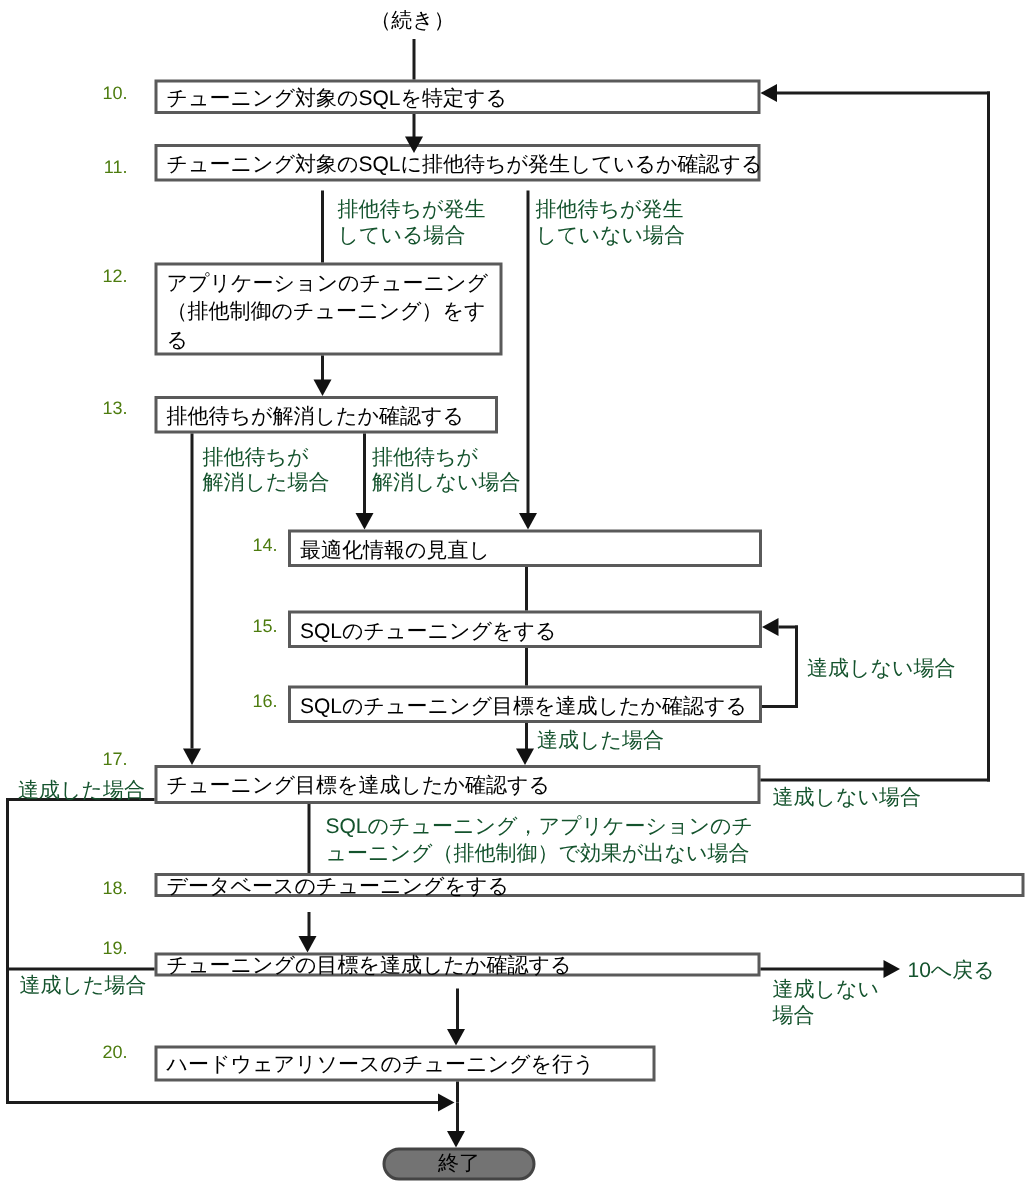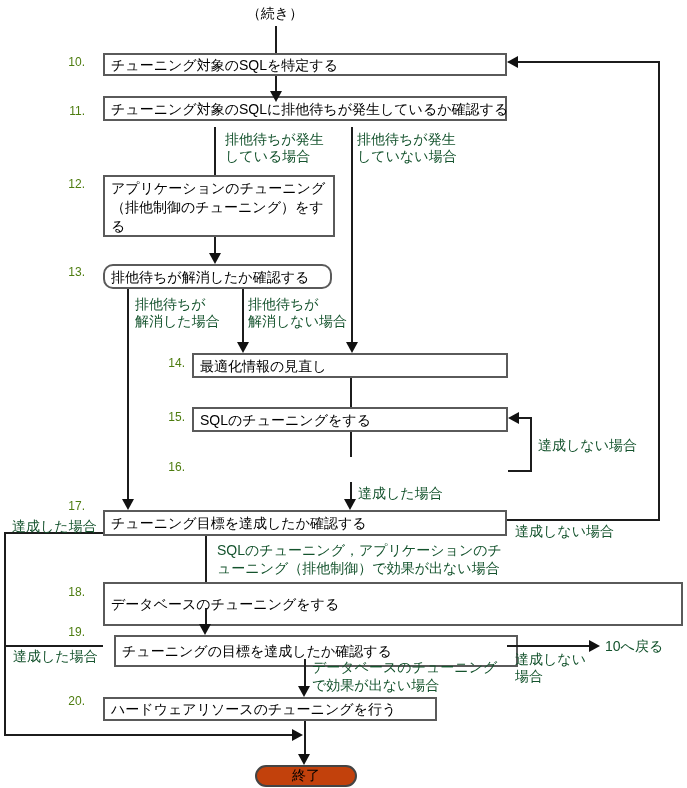--- a/index.html
+++ b/index.html
@@ -21,21 +21,21 @@
   .lbl{
     position:absolute;font-size:14px;line-height:17px;white-space:nowrap;color:#14532d;
   }
   .lbl2{line-height:18px;}
   .vl{position:absolute;width:2px;background:#1c1c1c;}
   .hl{position:absolute;height:2px;background:#1c1c1c;}
   .ah-down{position:absolute;width:0;height:0;border-left:6px solid transparent;border-right:6px solid transparent;border-top:11px solid #111;}
   .ah-left{position:absolute;width:0;height:0;border-top:6px solid transparent;border-bottom:6px solid transparent;border-right:11px solid #111;}
   .ah-right{position:absolute;width:0;height:0;border-top:6px solid transparent;border-bottom:6px solid transparent;border-left:11px solid #111;}
   .terminal{
-    position:absolute;box-sizing:border-box;border:2px solid #444;border-radius:12px;background:#c2410c;
+    position:absolute;box-sizing:border-box;border:2px solid #444;border-radius:12px;background:#737373;
     font-size:14px;display:flex;align-items:center;justify-content:center;
   }
   .cont{position:absolute;font-size:14px;text-align:center;}
 </style>
 </head>
 <body>
 
 <div class="stage">
 
   <div class="cont" style="left:215px;top:5px;width:120px;">（続き）</div>
@@ -50,26 +50,27 @@
   <div class="num" style="left:5px;top:500px;">17.</div>
   <div class="num" style="left:5px;top:586px;">18.</div>
   <div class="num" style="left:5px;top:626px;">19.</div>
   <div class="num" style="left:5px;top:695px;">20.</div>
 
   <div class="node" style="left:103px;top:53px;width:404px;height:23px;">チューニング対象のSQLを特定する</div>
   <div class="node" style="left:103px;top:96px;width:404px;height:25px;">チューニング対象のSQLに排他待ちが発生しているか確認する</div>
   <div class="node multi" style="left:103px;top:175px;width:232px;height:62px;">アプリケーションのチューニング
 （排他制御のチューニング）をす
 る</div>
-  <div class="node" style="left:103px;top:264px;width:229px;height:25px;border-radius:10px;">排他待ちが解消したか確認する</div>
+  <div class="node" style="left:103px;top:264px;width:229px;height:25px;">排他待ちが解消したか確認する</div>
   <div class="node" style="left:192px;top:353px;width:316px;height:25px;">最適化情報の見直し</div>
   <div class="node" style="left:192px;top:407px;width:316px;height:25px;">SQLのチューニングをする</div>
+  <div class="node" style="left:192px;top:457px;width:316px;height:25px;">SQLのチューニング目標を達成したか確認する</div>
   <div class="node" style="left:103px;top:510px;width:404px;height:26px;">チューニング目標を達成したか確認する</div>
-  <div class="node" style="left:103px;top:582px;width:580px;height:44px;">データベースのチューニングをする</div>
-  <div class="node" style="left:114px;top:635px;width:404px;height:32px;">チューニングの目標を達成したか確認する</div>
+  <div class="node" style="left:103px;top:582px;width:580px;height:16px;">データベースのチューニングをする</div>
+  <div class="node" style="left:103px;top:635px;width:404px;height:16px;">チューニングの目標を達成したか確認する</div>
   <div class="node" style="left:103px;top:697px;width:334px;height:24px;">ハードウェアリソースのチューニングを行う</div>
 
   <div class="terminal" style="left:255px;top:765px;width:102px;height:22px;">終了</div>
 
   <div class="vl" style="left:275px;top:26px;height:27px;"></div>
   <div class="vl" style="left:275px;top:76px;height:16px;"></div>
   <div class="ah-down" style="left:270px;top:91px;"></div>
   <div class="vl" style="left:214px;top:127px;height:48px;"></div>
   <div class="vl" style="left:351px;top:127px;height:215px;"></div>
   <div class="ah-down" style="left:346px;top:342px;"></div>
@@ -131,18 +132,14 @@
   <div class="lbl lbl2" style="left:217px;top:541px;">
     <div>SQLのチューニング，アプリケーションのチ</div>
     <div>ューニング（排他制御）で効果が出ない場合</div>
   </div>
   <div class="lbl" style="left:13px;top:648px;">達成した場合</div>
   <div class="lbl" style="left:515px;top:651px;">
     <div>達成しない</div>
     <div>場合</div>
   </div>
   <div class="lbl" style="left:605px;top:638px;">10へ戻る</div>
-  <div class="lbl lbl2" style="left:312px;top:658px;">
-    <div>データベースのチューニング</div>
-    <div>で効果が出ない場合</div>
-  </div>
 
 </div>
 
 </body></html>

